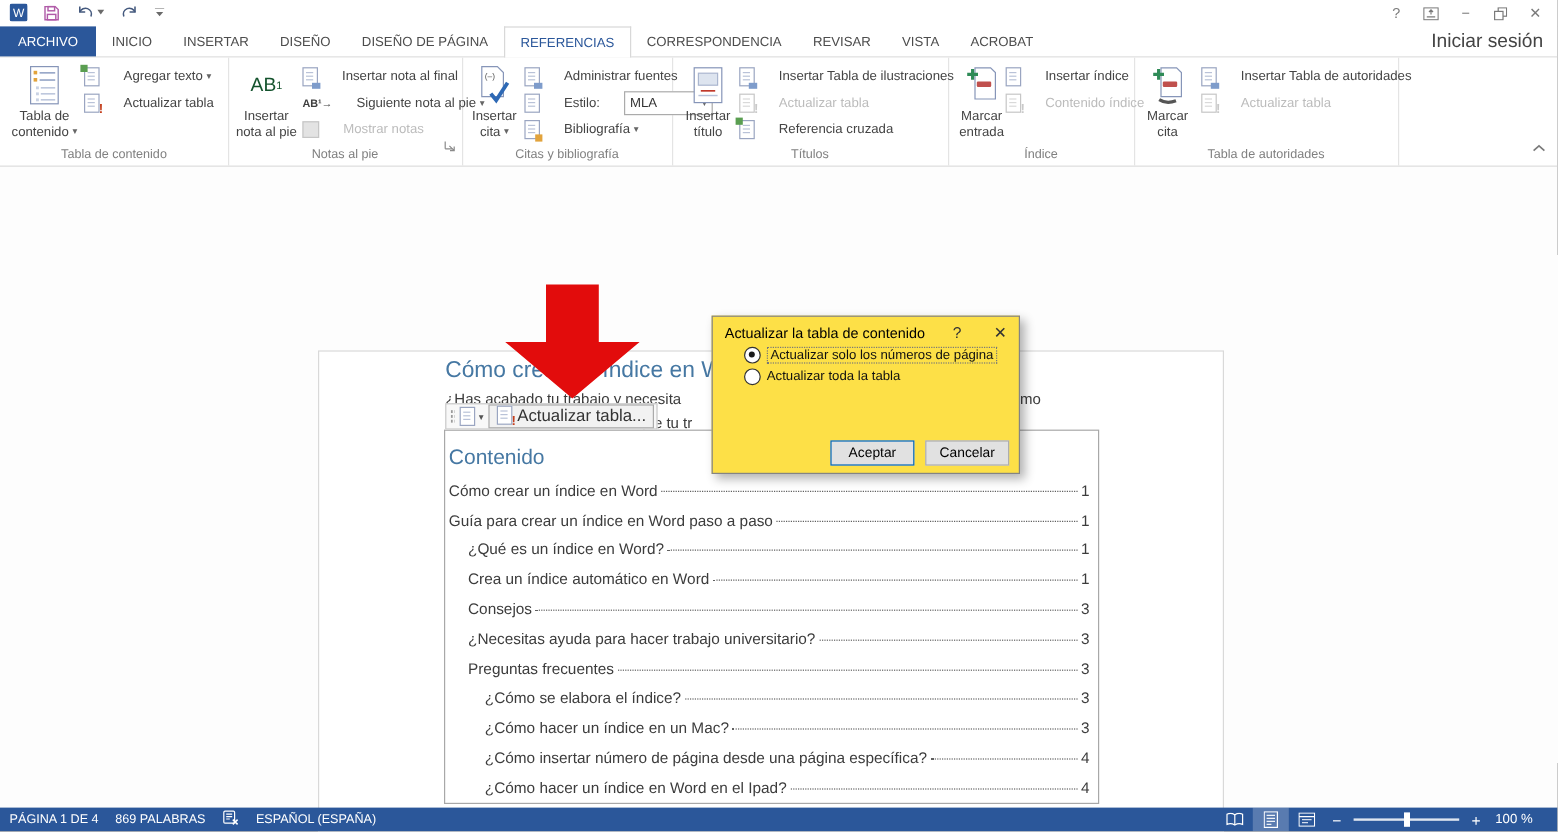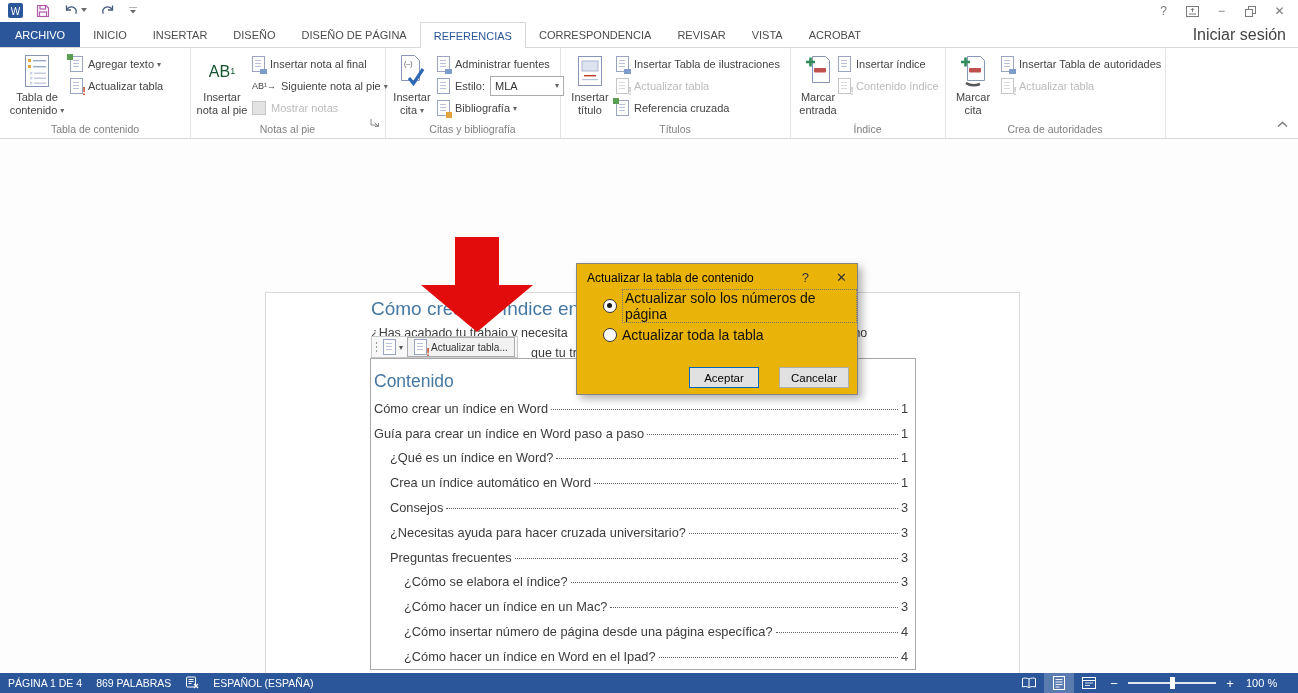--- a/index.html
+++ b/index.html
@@ -24,26 +24,26 @@
   .signin{margin-left:auto;padding-right:12px;display:flex;align-items:center;font-size:16px;color:#444;}
 
   
   .ribbon{position:absolute;top:48px;left:0;right:0;height:90px;background:#fff;border-bottom:1px solid #d8d8d8;}
   .group{position:absolute;top:0;height:90px;border-right:1px solid #e4e4e4;}
   .group-label{position:absolute;bottom:3px;left:0;right:0;text-align:center;font-size:10.5px;color:#808080;}
   .bigbtn{position:absolute;top:5px;display:flex;flex-direction:column;align-items:center;
           font-size:11px;line-height:13px;color:#444;text-align:center;}
   .bigbtn .bicon{height:36px;display:flex;align-items:center;justify-content:center;margin-bottom:2px;}
   .smallcol{position:absolute;top:7px;display:flex;flex-direction:column;gap:5px;}
-  .sbtn{display:flex;align-items:center;gap:5px;height:17px;font-size:11px;color:#444;white-space:nowrap;}
+  .sbtn{display:flex;align-items:center;gap:20px;height:17px;font-size:11px;color:#444;white-space:nowrap;}
   .sbtn.disabled{color:#bcbcbc;}
   .dd::after{content:"▾";font-size:8px;color:#666;margin-left:3px;position:relative;top:-1px;}
   .ab1{font-size:16px;color:#14532d;letter-spacing:0;}
   .ab1 sup{font-size:9px;}
-  .ab1-sm{font-size:9px;font-weight:normal;color:#3f3f3f;}
+  .ab1-sm{font-size:9px;font-weight:bold;color:#3f3f3f;}
   .style-box{display:flex;align-items:center;justify-content:space-between;border:1px solid #ababab;
              background:#fff;height:18px;width:64px;padding:0 4px;font-size:11px;color:#333;}
   .style-box .arr{font-size:8px;color:#666;}
   .launcher{position:absolute;right:5px;bottom:6px;}
   .chevron-collapse{position:absolute;right:10px;bottom:8px;color:#7a7a7a;font-size:10px;}
 
   
   .icon-doc{position:relative;width:11px;height:14px;border:1px solid #9aa5c1;background:#fff;display:inline-block;flex:none;}
   .icon-doc i{position:absolute;left:2px;top:3px;width:6px;height:1px;background:#b9c2d8;box-shadow:0 3px 0 #b9c2d8,0 6px 0 #b9c2d8;}
   .icon-doc.gray{border-color:#c6c6c6;}
@@ -58,46 +58,46 @@
   
   .docarea{position:absolute;top:139px;left:0;right:0;bottom:20px;background:#fdfdfd;}
   .page{position:absolute;left:265px;top:153px;width:753px;height:520px;background:#fff;border:1px solid #d9d9d9;z-index:0;}
   .doc-h1{position:absolute;left:371px;top:298px;font-size:19px;color:#4678a3;z-index:1;white-space:nowrap;}
   .doc-p{position:absolute;font-size:12.5px;color:#3b3b3b;z-index:1;white-space:nowrap;}
   .toc-control{position:absolute;left:371px;top:336px;height:22px;display:flex;align-items:center;
                background:#f8f8f8;border:1px solid #c9c9c9;z-index:3;padding:0 2px 0 3px;box-sizing:border-box;}
   .grip{width:4px;height:12px;margin-right:4px;background:
         radial-gradient(circle,#9a9a9a 40%,transparent 45%);background-size:3px 4px;}
   .tc-dd{font-size:8px;color:#555;margin:0 4px 0 3px;}
-  .update-btn{display:flex;align-items:center;gap:4px;height:18px;border:1px solid #ababab;background:#f2f2f2;
-              padding:0 6px;font-size:10px;color:#333;}
+  .update-btn{display:flex;gap:4px;height:18px;border:1px solid #ababab;background:#f2f2f2;
+              padding:0 6px;font-size:14px;color:#333;}
   .toc-box{position:absolute;left:370px;top:358px;width:546px;height:312px;border:1px solid #a8a8a8;
            background:#fff;z-index:1;overflow:hidden;box-sizing:border-box;}
   .toc-title{position:absolute;left:3px;top:12px;font-size:17.5px;color:#4678a3;}
   .toc-entries{position:absolute;left:3px;right:7px;top:36px;}
   .toc-row{display:flex;align-items:flex-end;height:24.8px;font-size:12.8px;color:#3c3c3c;
            padding-bottom:4px;box-sizing:border-box;}
   .toc-row .leader{flex:1;border-bottom:1.6px dotted #606060;margin:0 3px 6px 3px;height:0;}
   .toc-row.lv2{padding-left:16px;}
   .toc-row.lv3{padding-left:30px;}
 
   
   .red-arrow{position:absolute;left:415px;top:236px;z-index:4;}
 
   
-  .dialog{position:absolute;left:576px;top:263px;width:282px;height:132px;background:#eab308;
+  .dialog{position:absolute;left:593px;top:263px;width:257px;height:132px;background:#fde047;
           border:1px solid #848484;box-shadow:4px 4px 8px rgba(0,0,0,.3);z-index:10;box-sizing:border-box;}
   .dlg-title{padding:7px 0 0 10px;font-size:12px;color:#000;}
   .dlg-controls{position:absolute;right:10px;top:6px;display:flex;gap:27px;font-size:13px;color:#333;}
   .dlg-msg{padding:8px 10px 0;font-size:11.5px;color:#111;line-height:14.5px;}
-  .radio-row{display:flex;align-items:center;margin:4px 0 0 26px;font-size:14px;color:#111;}
+  .radio-row{display:flex;align-items:center;margin:4px 0 0 26px;font-size:11px;color:#111;}
   .radio{width:12px;height:12px;border:1px solid #333;border-radius:50%;margin-right:5px;background:#fff;position:relative;flex:none;}
   .radio.checked::after{content:"";position:absolute;left:3px;top:3px;width:5px;height:5px;border-radius:50%;background:#1a1a1a;}
   .focus-dotted{border:1px dotted #777;padding:0 2px;}
-  .dlg-buttons{position:absolute;bottom:6px;right:8px;display:flex;gap:20px;}
+  .dlg-buttons{position:absolute;bottom:6px;right:8px;display:flex;gap:9px;}
   .btn{width:70px;height:21px;display:flex;align-items:center;justify-content:center;
        font-size:11.5px;color:#000;background:#e1e1e1;border:1px solid #adadad;box-sizing:border-box;}
   .btn.default{border:1px solid #0067b8;}
 
   
   .statusbar{position:absolute;bottom:0;left:0;width:100%;height:20px;background:#2b579a;color:#fff;
              display:flex;align-items:center;font-size:10.5px;}
   .sb-item{margin-left:14px;white-space:nowrap;}
   .sb-item.first{margin-left:8px;}
   .sb-right{margin-left:auto;display:flex;align-items:center;margin-right:6px;}
@@ -378,21 +378,21 @@
             </span>
           <span>Insertar Tabla de autoridades</span>
         </div>
         <div class="sbtn disabled">
           <span class="icon-doc gray mark-excl">
               <i></i>
             </span>
           <span>Actualizar tabla</span>
         </div>
       </div>
-      <div class="group-label">Crea de autoridades</div>
+      <div class="group-label">Tabla de autoridades</div>
     </div>
 
     <span class="chevron-collapse">
       <svg width="11" height="7" fill="none" stroke="#7a7a7a" stroke-width="1.4">
           <path d="M1 5.5 L5.5 1.5 L10 5.5"></path>
         </svg>
     </span>
   </div>
 
   <div class="docarea">
@@ -440,21 +440,21 @@
           <span>Crea un índice automático en Word</span>
           <span class="leader"></span>
           <span class="pg">1</span>
         </div>
       <div class="toc-row lv2">
           <span>Consejos</span>
           <span class="leader"></span>
           <span class="pg">3</span>
         </div>
       <div class="toc-row lv2">
-          <span>¿Necesitas ayuda para hacer cruzada universitario?</span>
+          <span>¿Necesitas ayuda para hacer trabajo universitario?</span>
           <span class="leader"></span>
           <span class="pg">3</span>
         </div>
       <div class="toc-row lv2">
           <span>Preguntas frecuentes</span>
           <span class="leader"></span>
           <span class="pg">3</span>
         </div>
       <div class="toc-row lv3">
           <span>¿Cómo se elabora el índice?</span>

